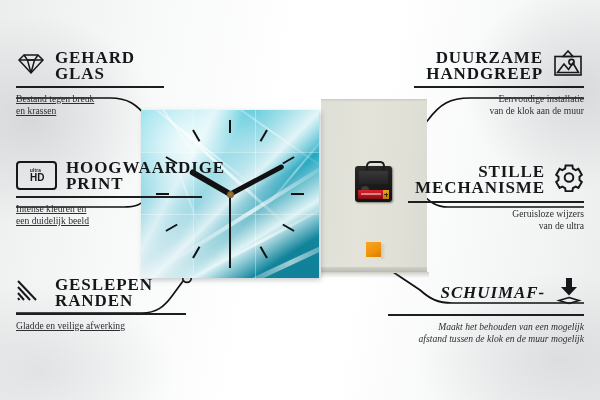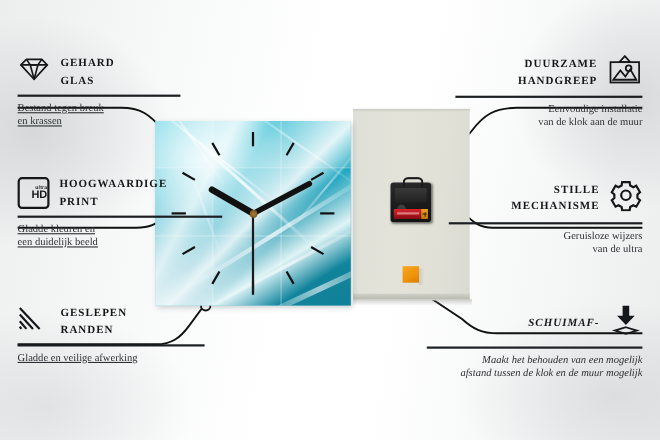--- a/index.html
+++ b/index.html
@@ -86,34 +86,34 @@
   .hand{position:absolute;left:50%;top:50%;transform-origin:50% 100%;background:#111;}
   .hour{width:6px;height:46px;margin-left:-3px;margin-top:-46px;border-radius:3px 3px 0 0;}
   .minute{width:5px;height:60px;margin-left:-2.5px;margin-top:-60px;border-radius:3px 3px 0 0;}
   .second{width:2px;height:72px;margin-left:-1px;margin-top:-72px;background:#1a1a1a;}
   .capdot{position:absolute;left:50%;top:50%;width:7px;height:7px;margin:-3.5px 0 0 -3.5px;
     border-radius:50%;background:radial-gradient(circle,#a87b3c,#6b4a18);}
 
   
   .feat{position:absolute;}
   .feat .row{display:flex;align-items:center;gap:9px;}
-  .feat .ttl{font-family:"Liberation Serif",serif;font-weight:700;font-size:10px;
+  .feat .ttl{font-family:"Liberation Serif",serif;font-weight:700;font-size:17px;
     letter-spacing:.9px;color:#15181a;line-height:15.5px;text-transform:uppercase;}
   .feat .rule{height:1.6px;background:#1b1f22;margin:5px 0 5px 0;}
   .feat .desc{font-family:"Liberation Serif",serif;font-size:9.6px;color:#2c3033;line-height:12.2px;}
   .left .row{justify-content:flex-start;}
   .left .ttl{text-align:left;}
   .left .desc{text-align:left;text-decoration:underline;}
   .right .row{justify-content:flex-end;}
   .right .ttl{text-align:right;}
   .right .desc{text-align:right;}
   .ico{flex:0 0 auto;display:block;}
 
   .hdbox{width:25px;height:25px;border:2px solid #15181a;border-radius:4px;
-    display:flex;flex-direction:column;align-items:flex-end;justify-content:center;}
+    display:flex;flex-direction:column;align-items:flex-start;justify-content:center;padding-left:12px;}
   .hdbox .u{font-family:"Liberation Sans",sans-serif;font-size:4.6px;font-weight:700;
     letter-spacing:.2px;line-height:5px;color:#15181a;}
   .hdbox .h{font-family:"Liberation Sans",sans-serif;font-size:10px;font-weight:700;
     line-height:10px;color:#15181a;}
 </style>
 </head>
 <body>
 
 <div id="stage">
 
@@ -227,21 +227,21 @@
   <div class="feat left" style="left:16px;top:160px;width:186px;">
     <div class="row">
       <span class="ico hdbox">
         <span class="u">ultra</span>
         <span class="h">HD</span>
       </span>
       <span class="ttl"><span>HOOGWAARDIGE</span><br><span>PRINT</span></span>
     </div>
     <div class="rule" style="width:186px;"></div>
     <div class="desc">
-      <span>Gladde kleuren en</span><br>
+      <span>Intense kleuren en</span><br>
       <span>een duidelijk beeld</span>
     </div>
   </div>
 
   <div class="feat right" style="left:414px;top:50px;width:170px;">
     <div class="row">
       <span class="ttl"><span>DUURZAME</span><br><span>HANDGREEP</span></span>
       <span class="ico">
         <svg width="32" height="27" viewBox="0 0 32 27">
             <g fill="none" stroke="#15181a" stroke-width="1.6">

